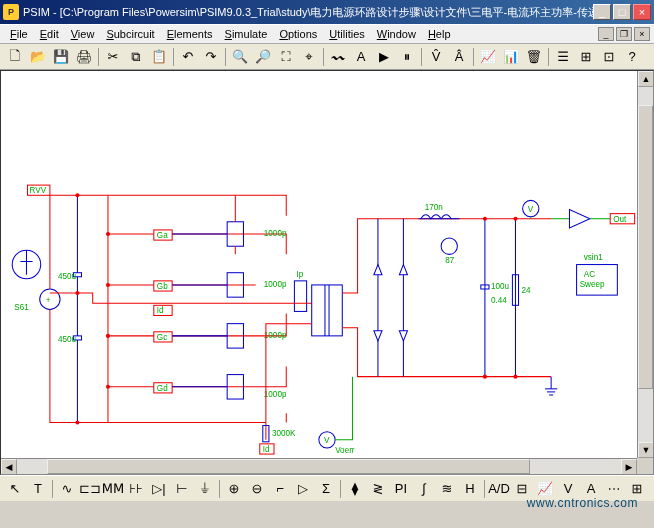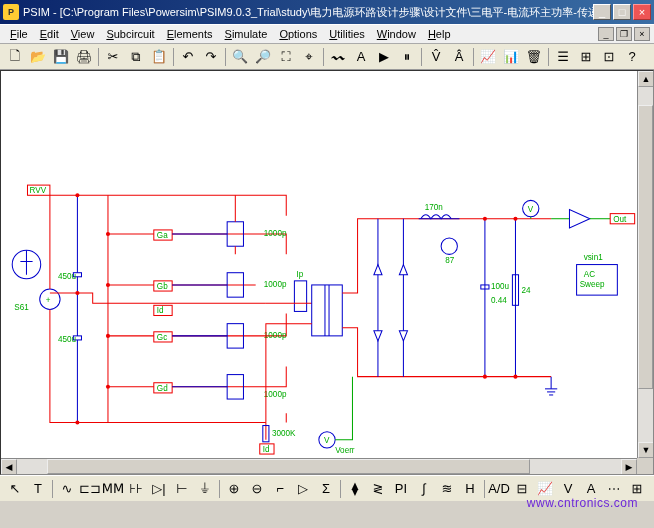--- a/index.html
+++ b/index.html
@@ -21,21 +21,21 @@
     .palette { height: 26px; background: #ece9d8; display: flex; align-items: center; padding: 2px 4px; border-top: 1px solid #fff; gap: 1px; }
     .canvas-wrap { position: relative; border: 1px inset #888; background: #fff; height: 405px; overflow: hidden; }
     .dotgrid { position: absolute; inset: 0; background-image: radial-gradient(#bbb 0.5px, transparent 0.5px); background-size: 8px 8px; }
     .scrollbar.h { position: absolute; left: 0; bottom: 0; right: 16px; height: 16px; background: #d4d0c8; border-top: 1px solid #888; display: flex; }
     .scrollbar.v { position: absolute; top: 0; right: 0; bottom: 16px; width: 16px; background: #d4d0c8; border-left: 1px solid #888; display: flex; flex-direction: column; }
     .scrollbar .sbtn { width: 16px; height: 16px; background: #d4d0c8; border: 1px outset #eee; font-size: 9px; display: flex; align-items: center; justify-content: center; cursor: pointer; }
     .scrollbar .track { flex: 1; background: repeating-conic-gradient(#d4d0c8 0% 25%, #eee 0% 50%) 50%/2px 2px; position: relative; }
     .scrollbar.h .thumb { position: absolute; top: 0; bottom: 0; left: 5%; width: 80%; background: #d4d0c8; border: 1px outset #eee; }
     .scrollbar.v .thumb { position: absolute; left: 0; right: 0; top: 5%; height: 80%; background: #d4d0c8; border: 1px outset #eee; }
     .sb-corner { position: absolute; right: 0; bottom: 0; width: 16px; height: 16px; background: #d4d0c8; }
-    .watermark { position: absolute; right: 16px; bottom: 18px; color: #6d28d9; font-size: 12px; font-family: Arial; letter-spacing: 0.5px; }
+    .watermark { position: absolute; right: 16px; bottom: 18px; color: #0c4a6e; font-size: 12px; font-family: Arial; letter-spacing: 0.5px; }
     .schem { position: absolute; inset: 0; }
     .wire-red { stroke: #e00; stroke-width: 1; fill: none; }
     .wire-blue { stroke: #00c; stroke-width: 1; fill: none; }
     .wire-green { stroke: #0a0; stroke-width: 1; fill: none; }
     .comp-txt { font-size: 8px; fill: #0a0; font-family: Arial; }
     .node { fill: #e00; }
     .rbox { fill: #fff; stroke: #e00; stroke-width: 1; }
   </style>
 </head>
 <body>

